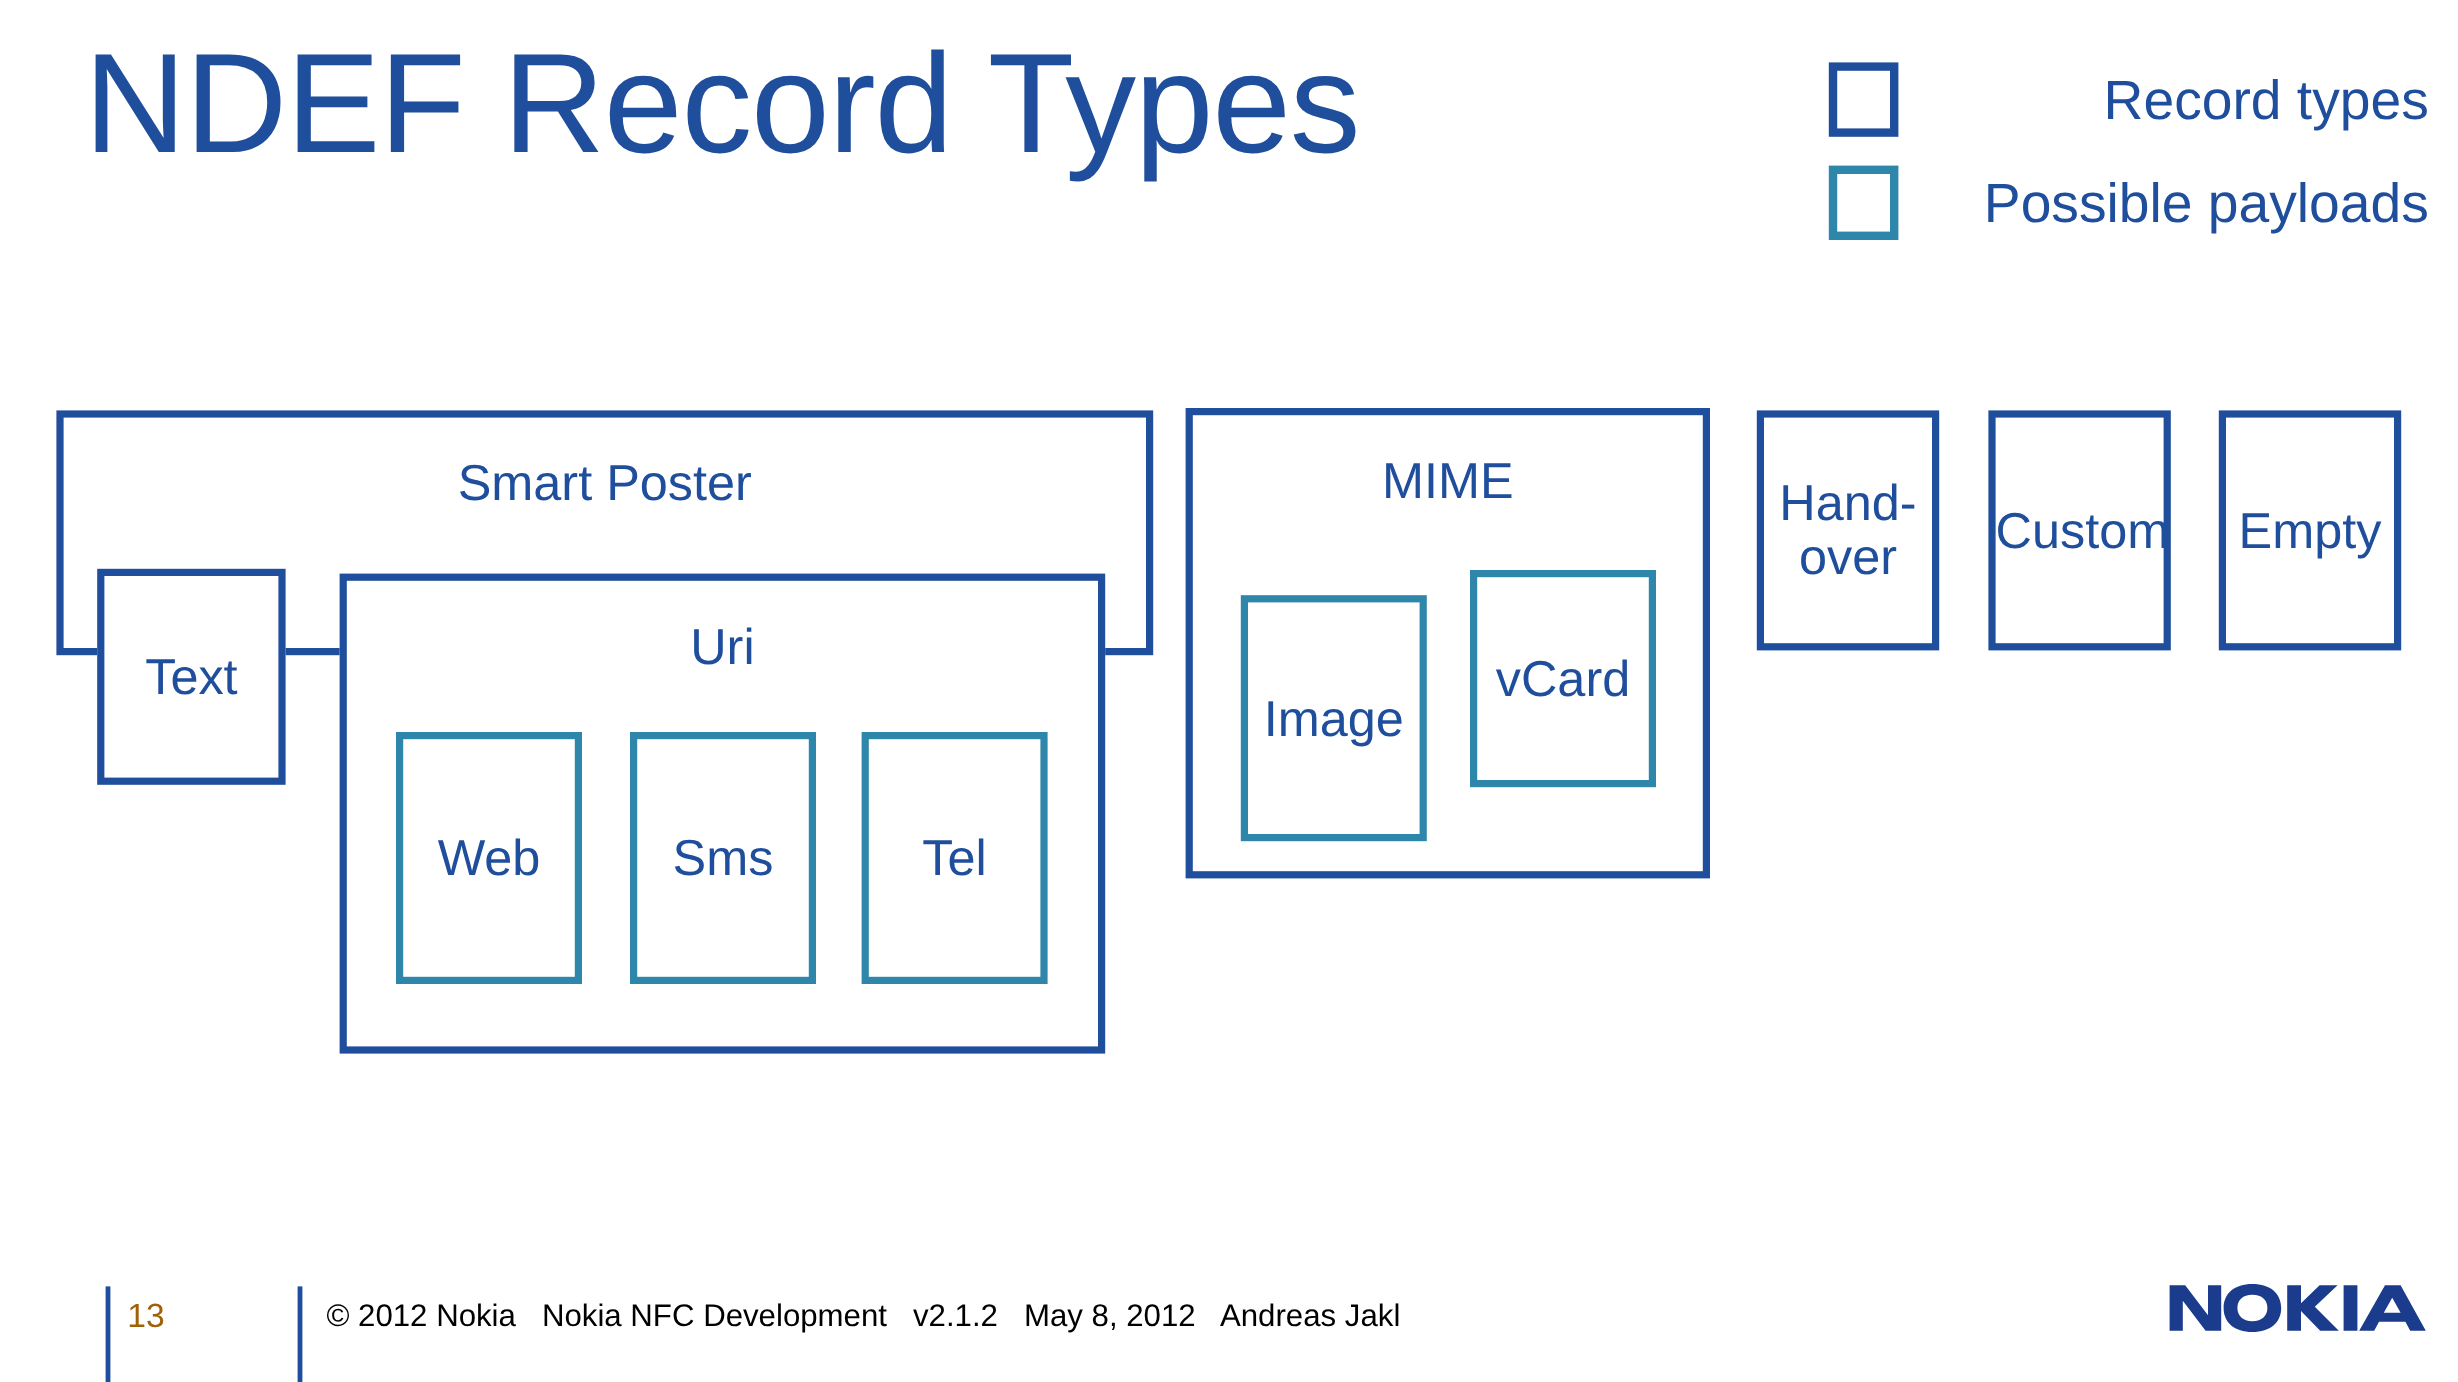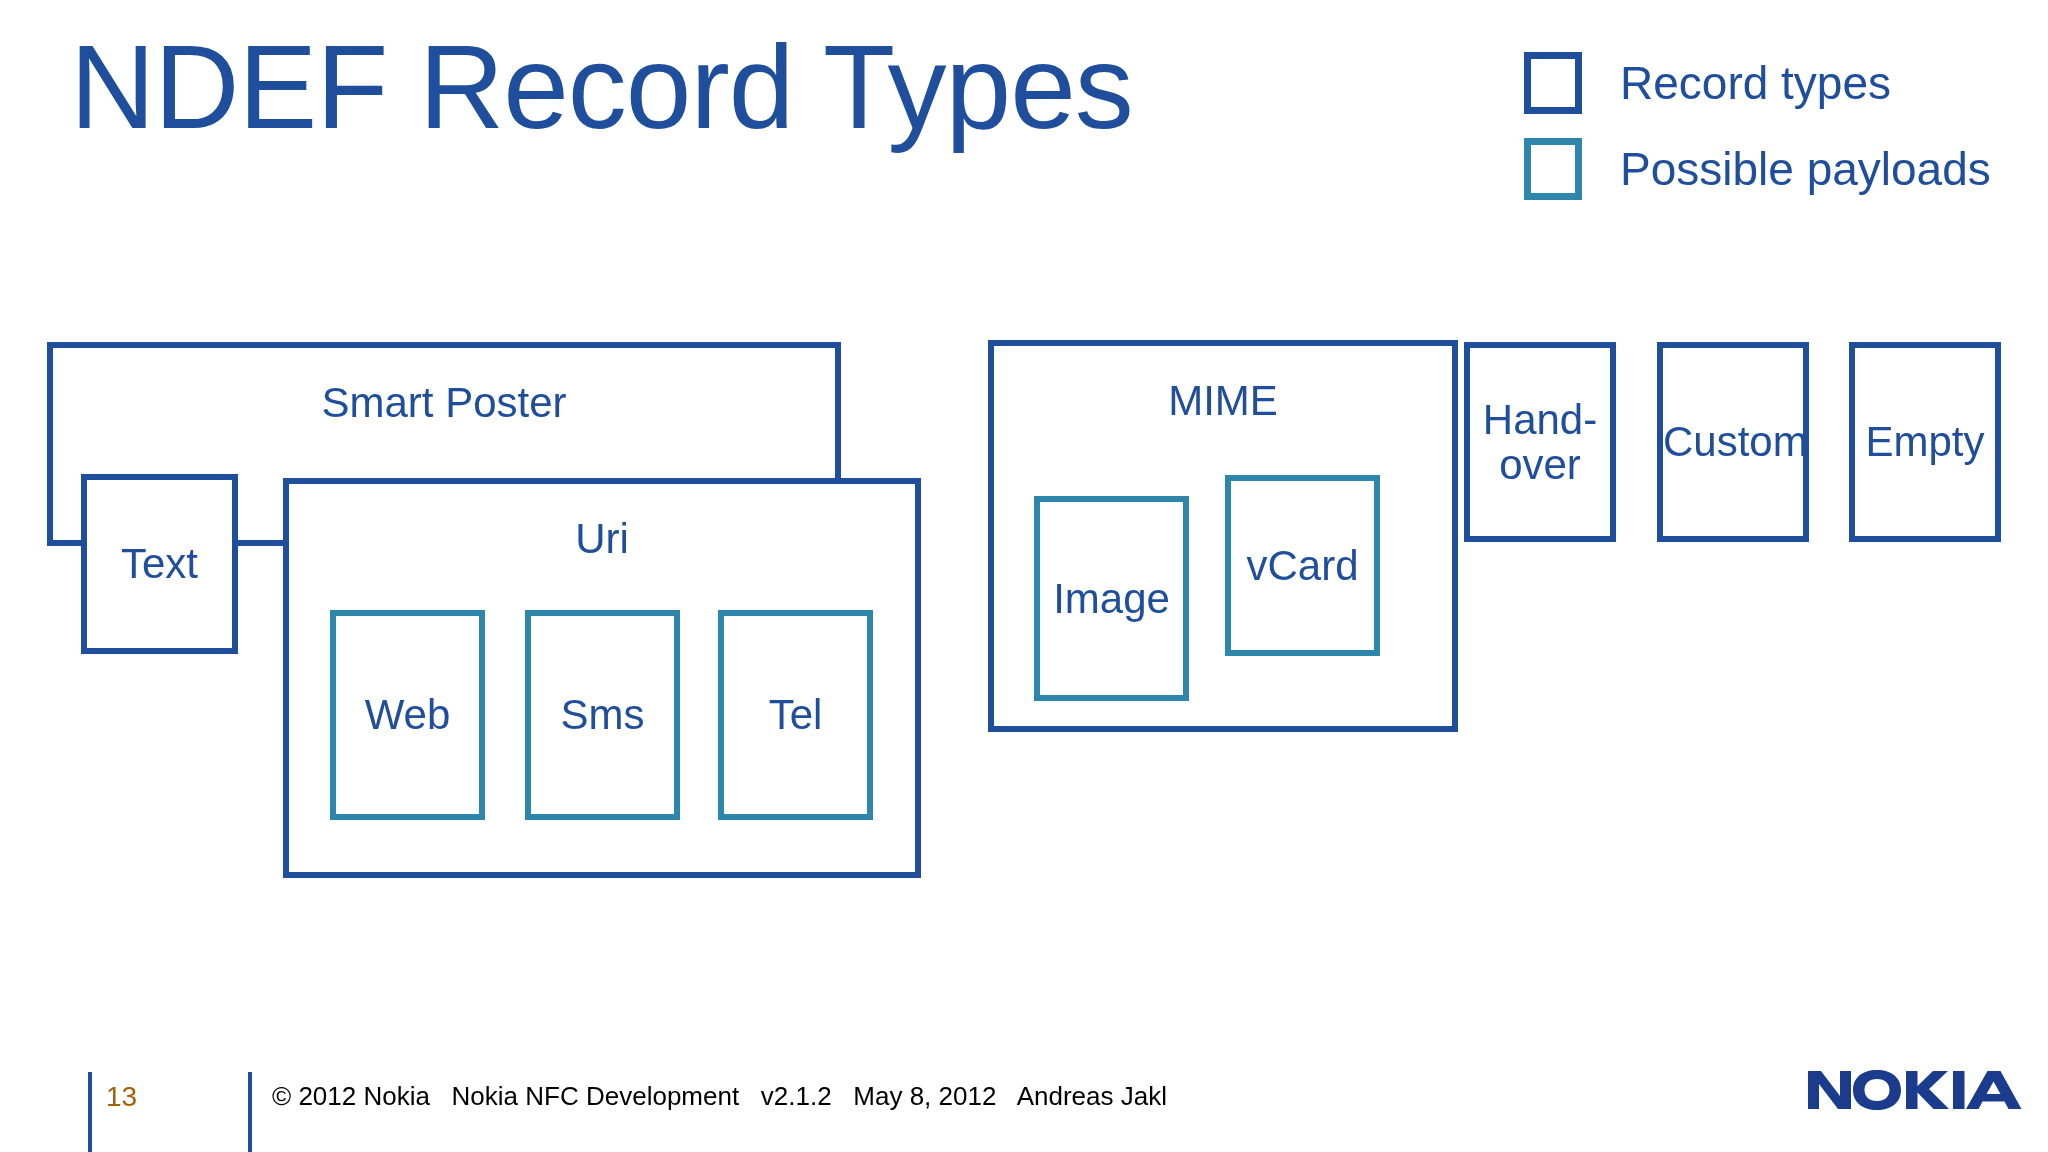--- a/index.html
+++ b/index.html
@@ -34,20 +34,21 @@
   #legend {
     position: absolute;
     left: 1524px;
     top: 40px;
     width: 500px;
   }
   .legend-row {
     display: flex;
     align-items: center;
     height: 86px;
+    justify-content: space-between;
   }
   .legend-swatch {
     width: 58px;
     height: 62px;
     box-sizing: border-box;
     background: #ffffff;
     flex: 0 0 auto;
   }
   .legend-swatch.navy  { border: 7px solid #1F4E9C; }
   .legend-swatch.teal  { border: 7px solid #2E86AB; }
@@ -74,28 +75,28 @@
     text-align: center;
     color: #1F4E9C;
     font-size: 42px;
     line-height: 1.08;
     left: 0;
   }
   .label-top    { top: 32px; }
   .label-mid    { top: 50%; transform: translateY(-50%); }
 
   
-  #box-smartposter { left: 47px;   top: 342px; width: 794px;  height: 204px;  z-index: 1; }
+  #box-smartposter { left: 47px;   top: 342px; width: 914px;  height: 204px;  z-index: 1; }
   #box-text        { left: 81px;   top: 474px; width: 157px;  height: 180px;  z-index: 3; }
   #box-uri         { left: 283px;  top: 478px; width: 638px;  height: 400px;  z-index: 3; }
   #box-web         { left: 330px;  top: 610px; width: 155px;  height: 210px;  z-index: 4; }
   #box-sms         { left: 525px;  top: 610px; width: 155px;  height: 210px;  z-index: 4; }
   #box-tel         { left: 718px;  top: 610px; width: 155px;  height: 210px;  z-index: 4; }
 
-  #box-mime        { left: 988px;  top: 340px; width: 470px;  height: 392px;  z-index: 1; }
+  #box-mime        { left: 988px;  top: 340px; width: 437px;  height: 392px;  z-index: 1; }
   #box-image       { left: 1034px; top: 496px; width: 155px;  height: 205px;  z-index: 2; }
   #box-vcard       { left: 1225px; top: 475px; width: 155px;  height: 181px;  z-index: 2; }
 
   #box-handover    { left: 1464px; top: 342px; width: 152px;  height: 200px;  z-index: 1; }
   #box-custom      { left: 1657px; top: 342px; width: 152px;  height: 200px;  z-index: 1; }
   #box-empty       { left: 1849px; top: 342px; width: 152px;  height: 200px;  z-index: 1; }
 
   
   #box-handover .box-label,
   #box-custom   .box-label,

